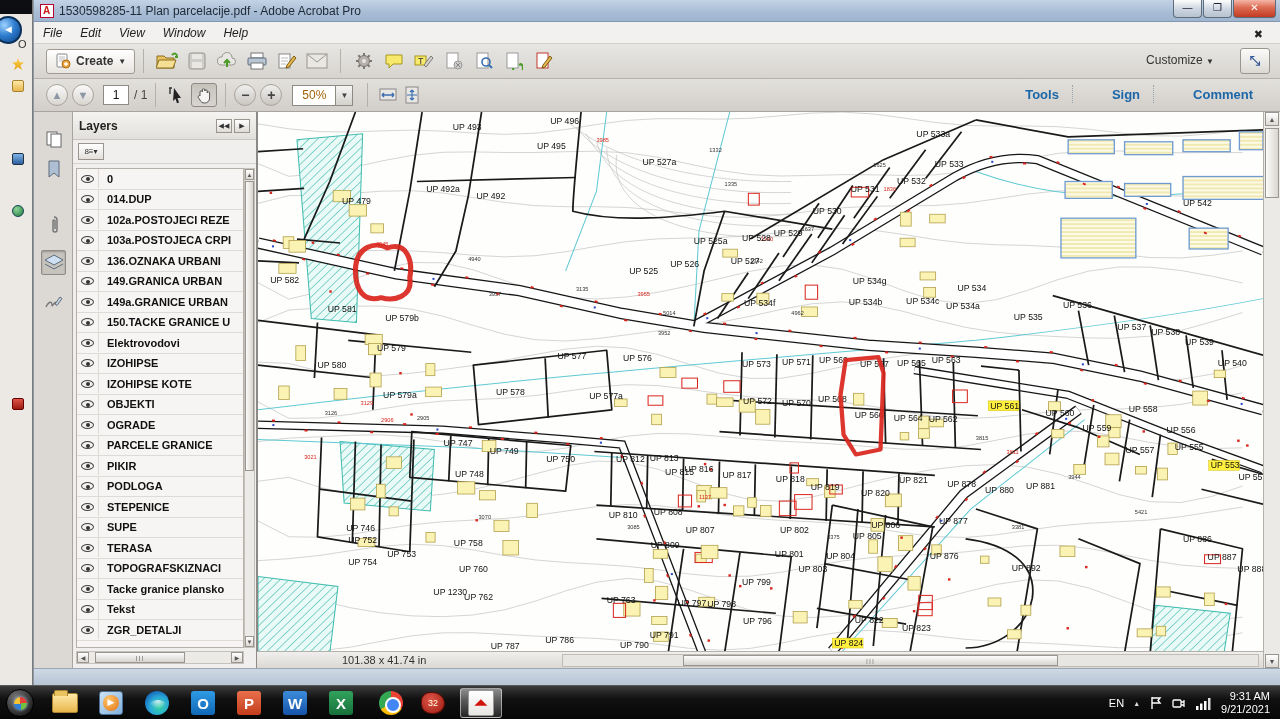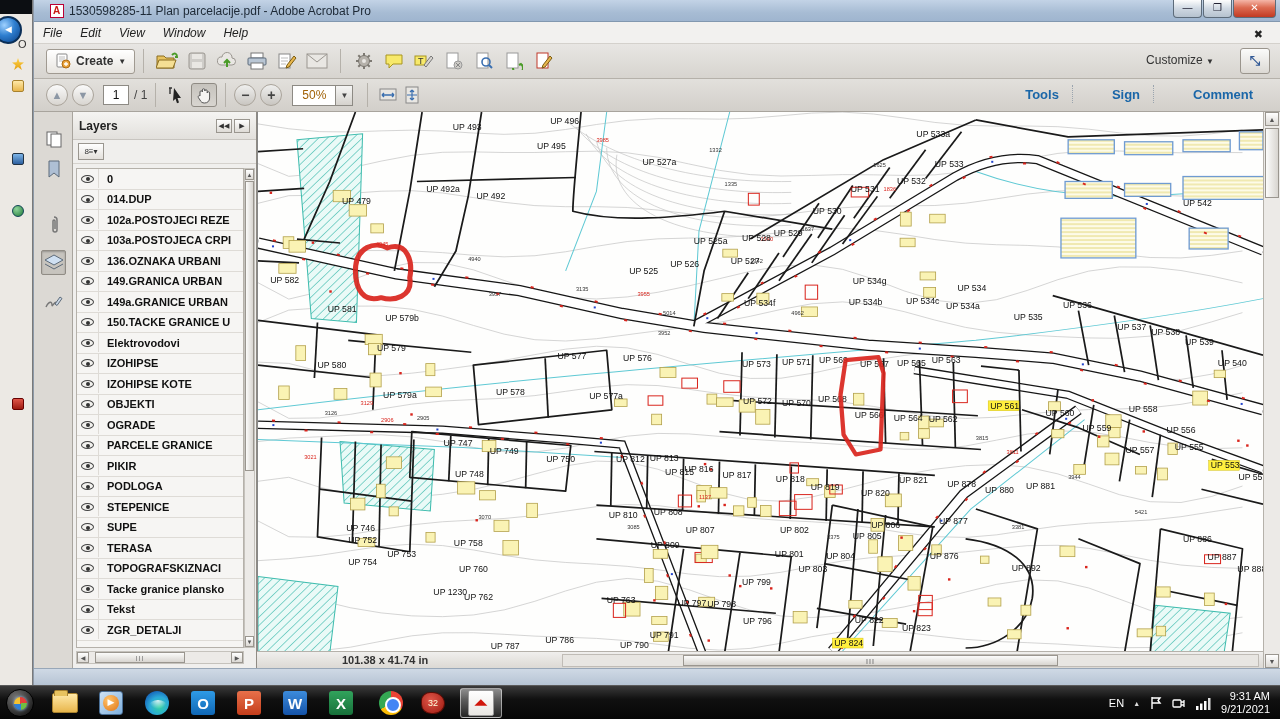--- a/index.html
+++ b/index.html
@@ -14,21 +14,21 @@
     background:radial-gradient(circle at 35% 30%, #9fd1ff 0%, #2f7fd0 45%, #0a3f85 100%); border:2px solid #0b2f57; }
   .back-orb:after { content:"◄"; color:#fff; font-size:11px; position:absolute; left:7px; top:5px; }
   .behind .o-text { position:absolute; left:18px; top:38px; color:#333; font-size:11px; }
   .b-ic { position:absolute; left:12px; width:12px; height:12px; border-radius:2px; }
 
   
   .app { position:absolute; left:33px; top:0; width:1247px; height:685px;
     background:#e4e2df; border-left:1px solid #8e9aa8; }
   .titlebar { position:absolute; left:0; top:0; right:0; height:22px;
     background:linear-gradient(#c3d3e6,#a7bcd4 60%,#9fb5cf); border-bottom:1px solid #8298af;
-    display:flex; align-items:center; padding-left:16px; font-size:12px; color:#1d2936; }
+    display:flex; align-items:center; padding-left:6px; font-size:12px; color:#1d2936; }
   .pdficon { width:14px; height:14px; background:#fff; border:1px solid #b03; position:relative; margin-right:5px; }
   .pdficon:after{ content:"A"; position:absolute; left:2px; top:0px; font-size:10px; font-weight:bold; color:#c91a13;}
   .winbtns { position:absolute; right:4px; top:0; display:flex; }
   .winbtn { width:29px; height:18px; border:1px solid #5d6b7a; border-top:none; border-radius:0 0 4px 4px;
     background:linear-gradient(#fdfdfd,#cfd8e2 50%,#b6c2cf); color:#223; font-size:10px; text-align:center; line-height:16px; margin-left:1px;}
   .winbtn.close { background:linear-gradient(#f5b6a8,#dc6a51 45%,#c23a22); color:#fff; width:43px; }
   .menubar { position:absolute; left:0; top:22px; right:0; height:22px; background:#f2f1ef; border-bottom:1px solid #d4d1cc;
     display:flex; align-items:center; font-size:12px; color:#222; }
   .menubar span { padding:3px 9px;font-style:italic; }
   .menu-close { position:absolute; right:8px; top:3px; font-size:11px; color:#222; font-weight:bold;}
@@ -84,21 +84,21 @@
   .lp-varr { position:absolute; left:0; right:0; height:11px; background:linear-gradient(#fff,#dcd9d4); border:1px solid #9a968f; font-size:6px; text-align:center; line-height:10px; color:#555;}
   .lp-hscroll { position:absolute; left:3px; right:12px; bottom:4px; height:13px; background:#eceae7; border:1px solid #c5c2bc; }
   .lp-hthumb { position:absolute; left:18px; width:90px; top:0; bottom:0; background:linear-gradient(#fbfbfa,#d8d5d0); border:1px solid #9a968f;
     font-size:7px; color:#777; text-align:center; line-height:11px; letter-spacing:1px;}
   .lp-harr { position:absolute; top:0; bottom:0; width:12px; background:linear-gradient(#fff,#dcd9d4); border:1px solid #9a968f; font-size:6px; color:#555; text-align:center; line-height:11px;}
 
   .docarea { position:absolute; left:223px; top:0; right:17px; bottom:0; background:#fff;border-radius:21px; }
   .mapwrap { position:absolute; inset:0 0 17px 0; overflow:hidden; background:#fdfdfc; border-left:1px solid #888; }
   .mapwrap svg { width:100%; height:100%; display:block; }
   .statusrow { position:absolute; left:0; right:0; bottom:0; height:17px; background:linear-gradient(#f0efed,#dcd9d4);
-    border-top:1px solid #b5b1aa; display:flex; align-items:center; font-size:11px; color:#333;font-weight:bold; }
+    border-top:1px solid #b5b1aa; display:flex; align-items:center; font-size:11px; color:#333; }
   .statusrow .size { margin-left:85px; }
   .doc-hscroll { position:absolute; left:305px; right:4px; top:2px; height:13px; background:#e8e6e2; border:1px solid #c0bcb6; }
   .doc-hthumb { position:absolute; left:120px; width:375px; top:0; bottom:0; background:linear-gradient(#fcfcfb,#d8d5d0); border:1px solid #9a968f;
     font-size:7px; color:#888; text-align:center; line-height:11px; letter-spacing:1px; }
   .doc-vscroll { position:absolute; right:0; top:0; width:17px; bottom:0; background:#eceae7; border-left:1px solid #b5b1aa; }
   .doc-vthumb { position:absolute; left:1px; right:1px; top:16px; height:70px; background:linear-gradient(90deg,#fcfcfb,#d8d5d0); border:1px solid #9a968f;}
   .doc-varr { position:absolute; left:1px; right:1px; height:14px; background:linear-gradient(#fff,#dcd9d4); border:1px solid #9a968f; font-size:7px; color:#555; text-align:center; line-height:13px;}
 
   .winbottom { position:absolute; left:0; right:0; bottom:0; height:17px; background:linear-gradient(#cfd9e5,#b6c4d4); border-top:1px solid #98a7b8;}
 

